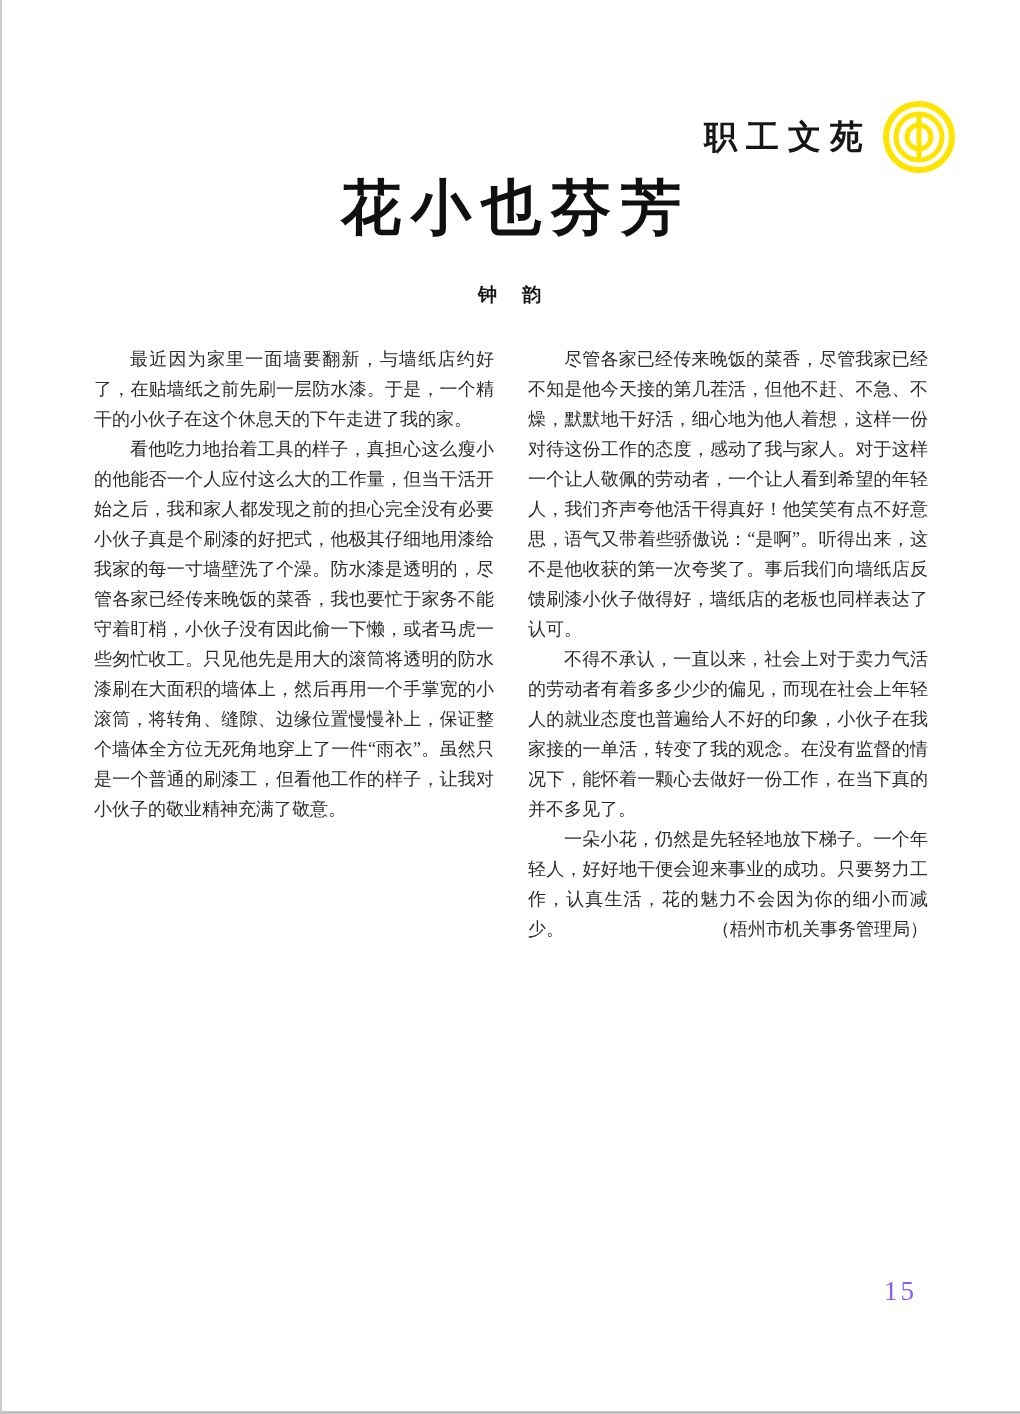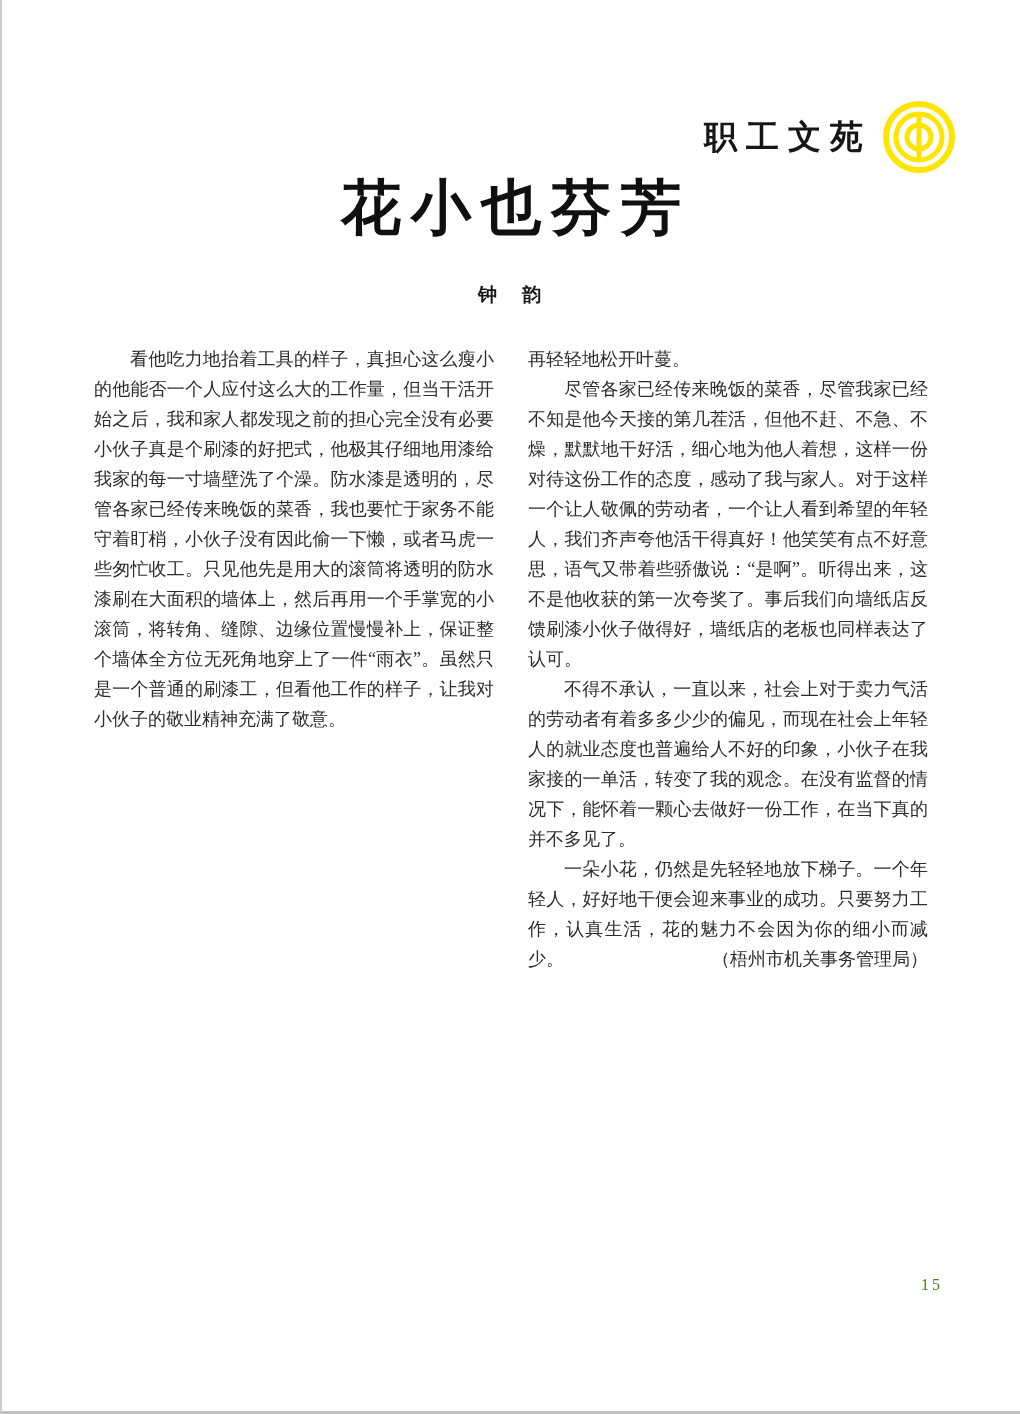--- a/index.html
+++ b/index.html
@@ -75,24 +75,23 @@
     color: #2c2c2c;
   }
   .para { margin: 0; }
   .para.indent { text-indent: 2em; }
   .attribution { float: right; }
   .page-number {
     position: absolute;
     top: 1276px;
     left: 882px;
     font-family: "Liberation Serif", "DejaVu Serif", serif;
-    font-size: 16px;
+    font-size: 27px;
     letter-spacing: 3px;
-    color: #4d7c0f;
-    margin-left: 37px;
+    color: #8b5cf6;
   }
 </style>
 </head>
 <body>
 
 <div class="page">
 
   <header class="masthead">
     <div class="section-label">职工文苑</div>
     <div class="logo">
@@ -104,25 +103,25 @@
       </svg>
     </div>
   </header>
 
   <h1 class="title">花小也芬芳</h1>
 
   <div class="author">钟　韵</div>
 
   <main class="columns">
     <section class="col">
+      <p class="para indent">最近因为家里一面墙要翻新，与墙纸店约好了，在贴墙纸之前先刷一层防水漆。于是，一个精干的小伙子在这个休息天的下午走进了我的家。</p>
       <p class="para indent">看他吃力地抬着工具的样子，真担心这么瘦小的他能否一个人应付这么大的工作量，但当干活开始之后，我和家人都发现之前的担心完全没有必要小伙子真是个刷漆的好把式，他极其仔细地用漆给我家的每一寸墙壁洗了个澡。防水漆是透明的，尽管各家已经传来晚饭的菜香，我也要忙于家务不能守着盯梢，小伙子没有因此偷一下懒，或者马虎一些匆忙收工。只见他先是用大的滚筒将透明的防水漆刷在大面积的墙体上，然后再用一个手掌宽的小滚筒，将转角、缝隙、边缘位置慢慢补上，保证整个墙体全方位无死角地穿上了一件“雨衣”。虽然只是一个普通的刷漆工，但看他工作的样子，让我对小伙子的敬业精神充满了敬意。</p>
     </section>
 
     <section class="col">
-      <p class="para">再轻轻地松开叶蔓。</p>
       <p class="para indent">尽管各家已经传来晚饭的菜香，尽管我家已经不知是他今天接的第几茬活，但他不赶、不急、不燥，默默地干好活，细心地为他人着想，这样一份对待这份工作的态度，感动了我与家人。对于这样一个让人敬佩的劳动者，一个让人看到希望的年轻人，我们齐声夸他活干得真好！他笑笑有点不好意思，语气又带着些骄傲说：“是啊”。听得出来，这不是他收获的第一次夸奖了。事后我们向墙纸店反馈刷漆小伙子做得好，墙纸店的老板也同样表达了认可。</p>
       <p class="para indent">不得不承认，一直以来，社会上对于卖力气活的劳动者有着多多少少的偏见，而现在社会上年轻人的就业态度也普遍给人不好的印象，小伙子在我家接的一单活，转变了我的观念。在没有监督的情况下，能怀着一颗心去做好一份工作，在当下真的并不多见了。</p>
       <p class="para indent">
         <span>一朵小花，仍然是先轻轻地放下梯子。一个年轻人，好好地干便会迎来事业的成功。只要努力工作，认真生活，花的魅力不会因为你的细小而减少。</span>
         <span class="attribution">（梧州市机关事务管理局）</span>
       </p>
     </section>
   </main>
 
   <div class="page-number">15</div>

